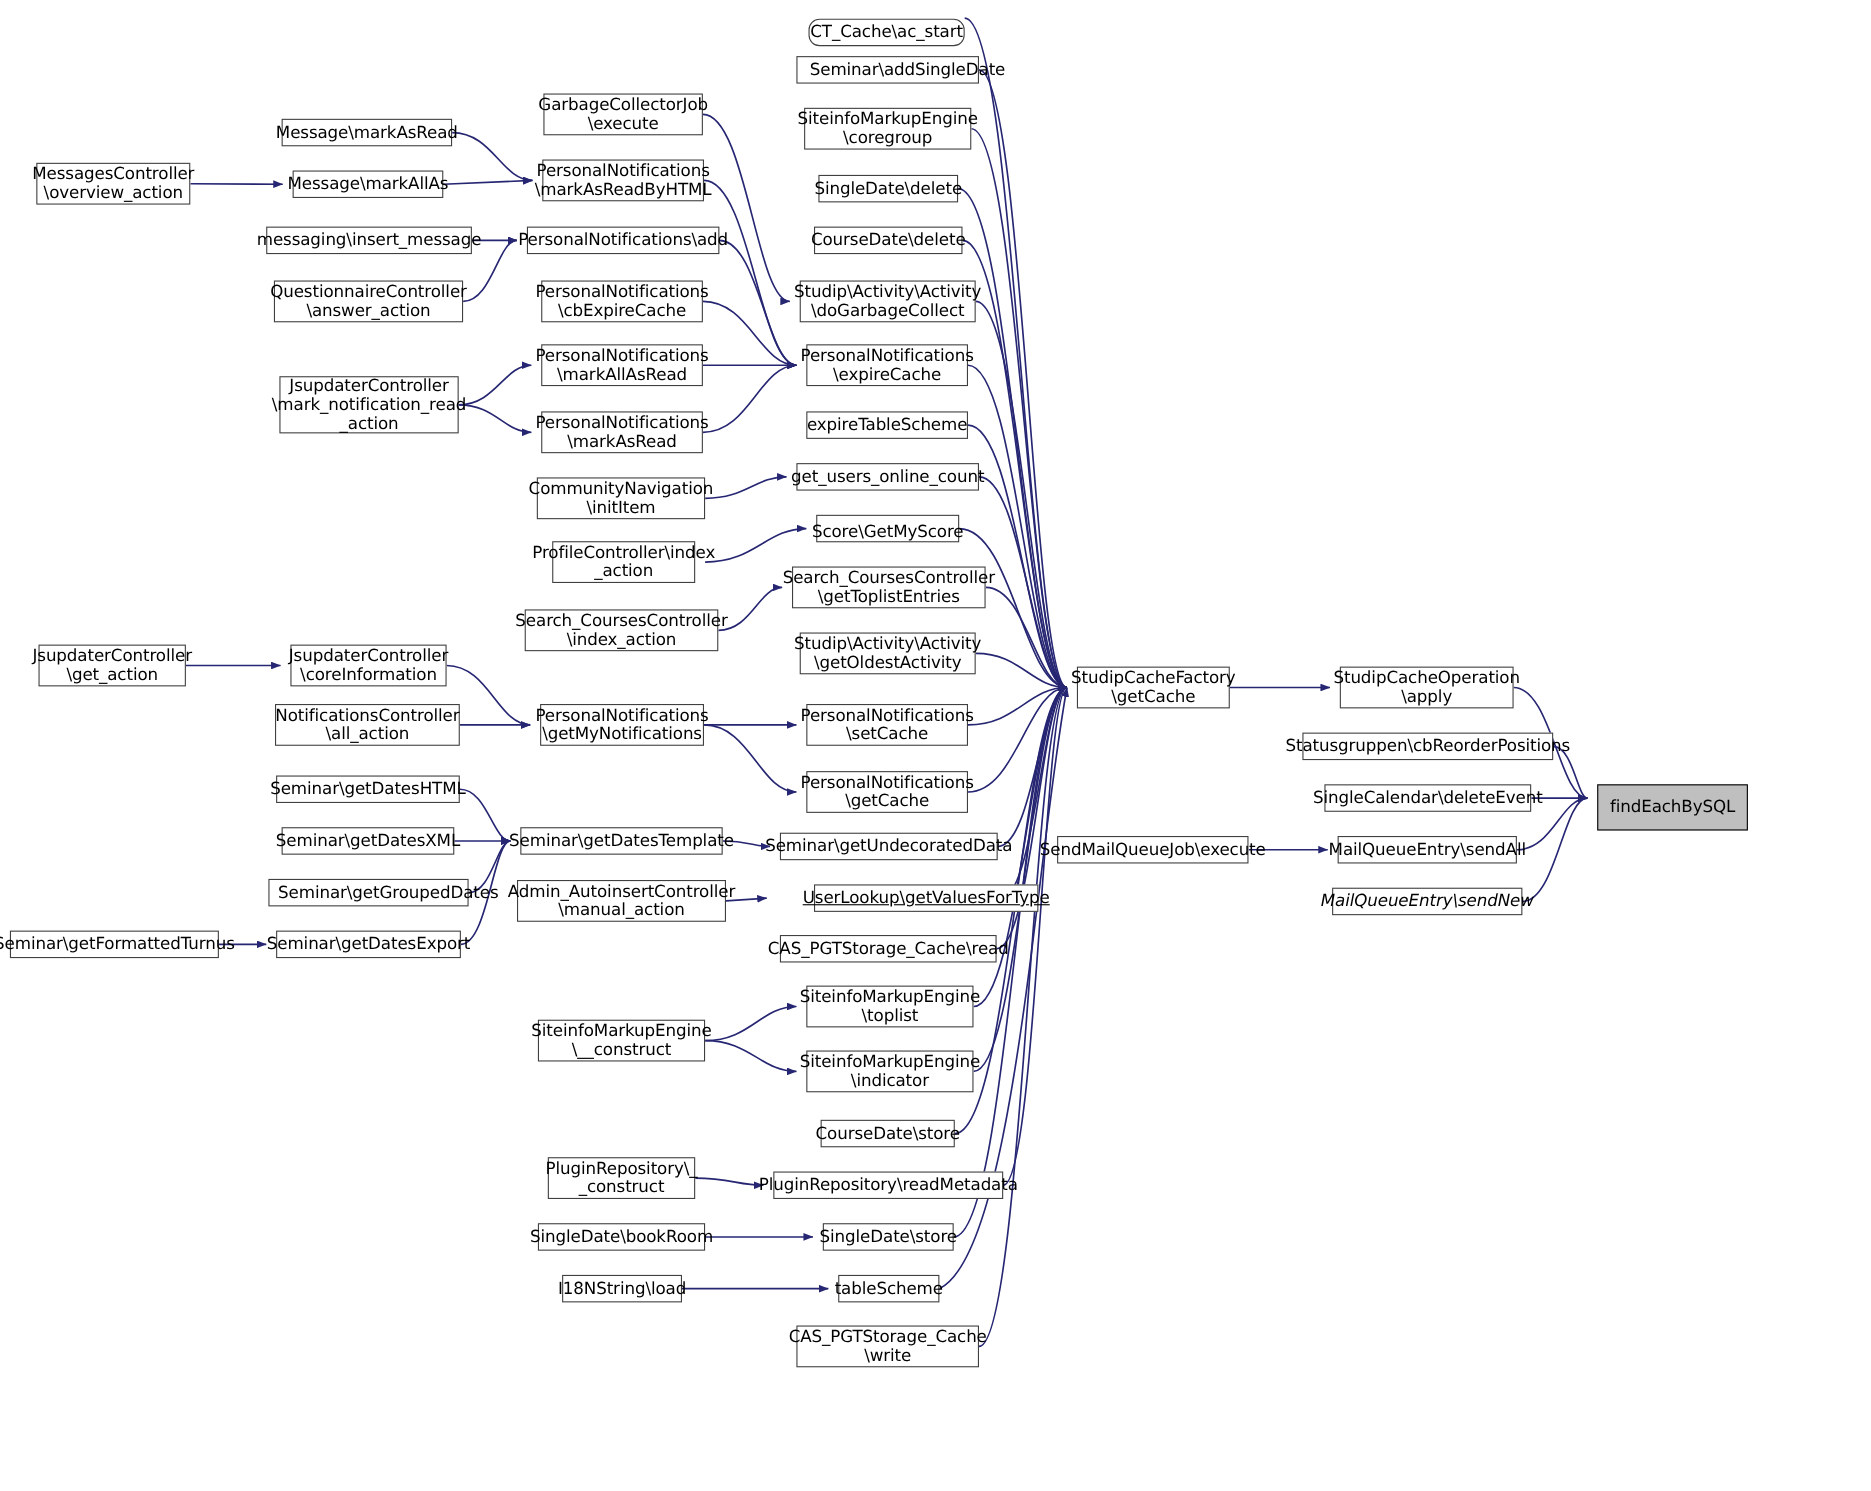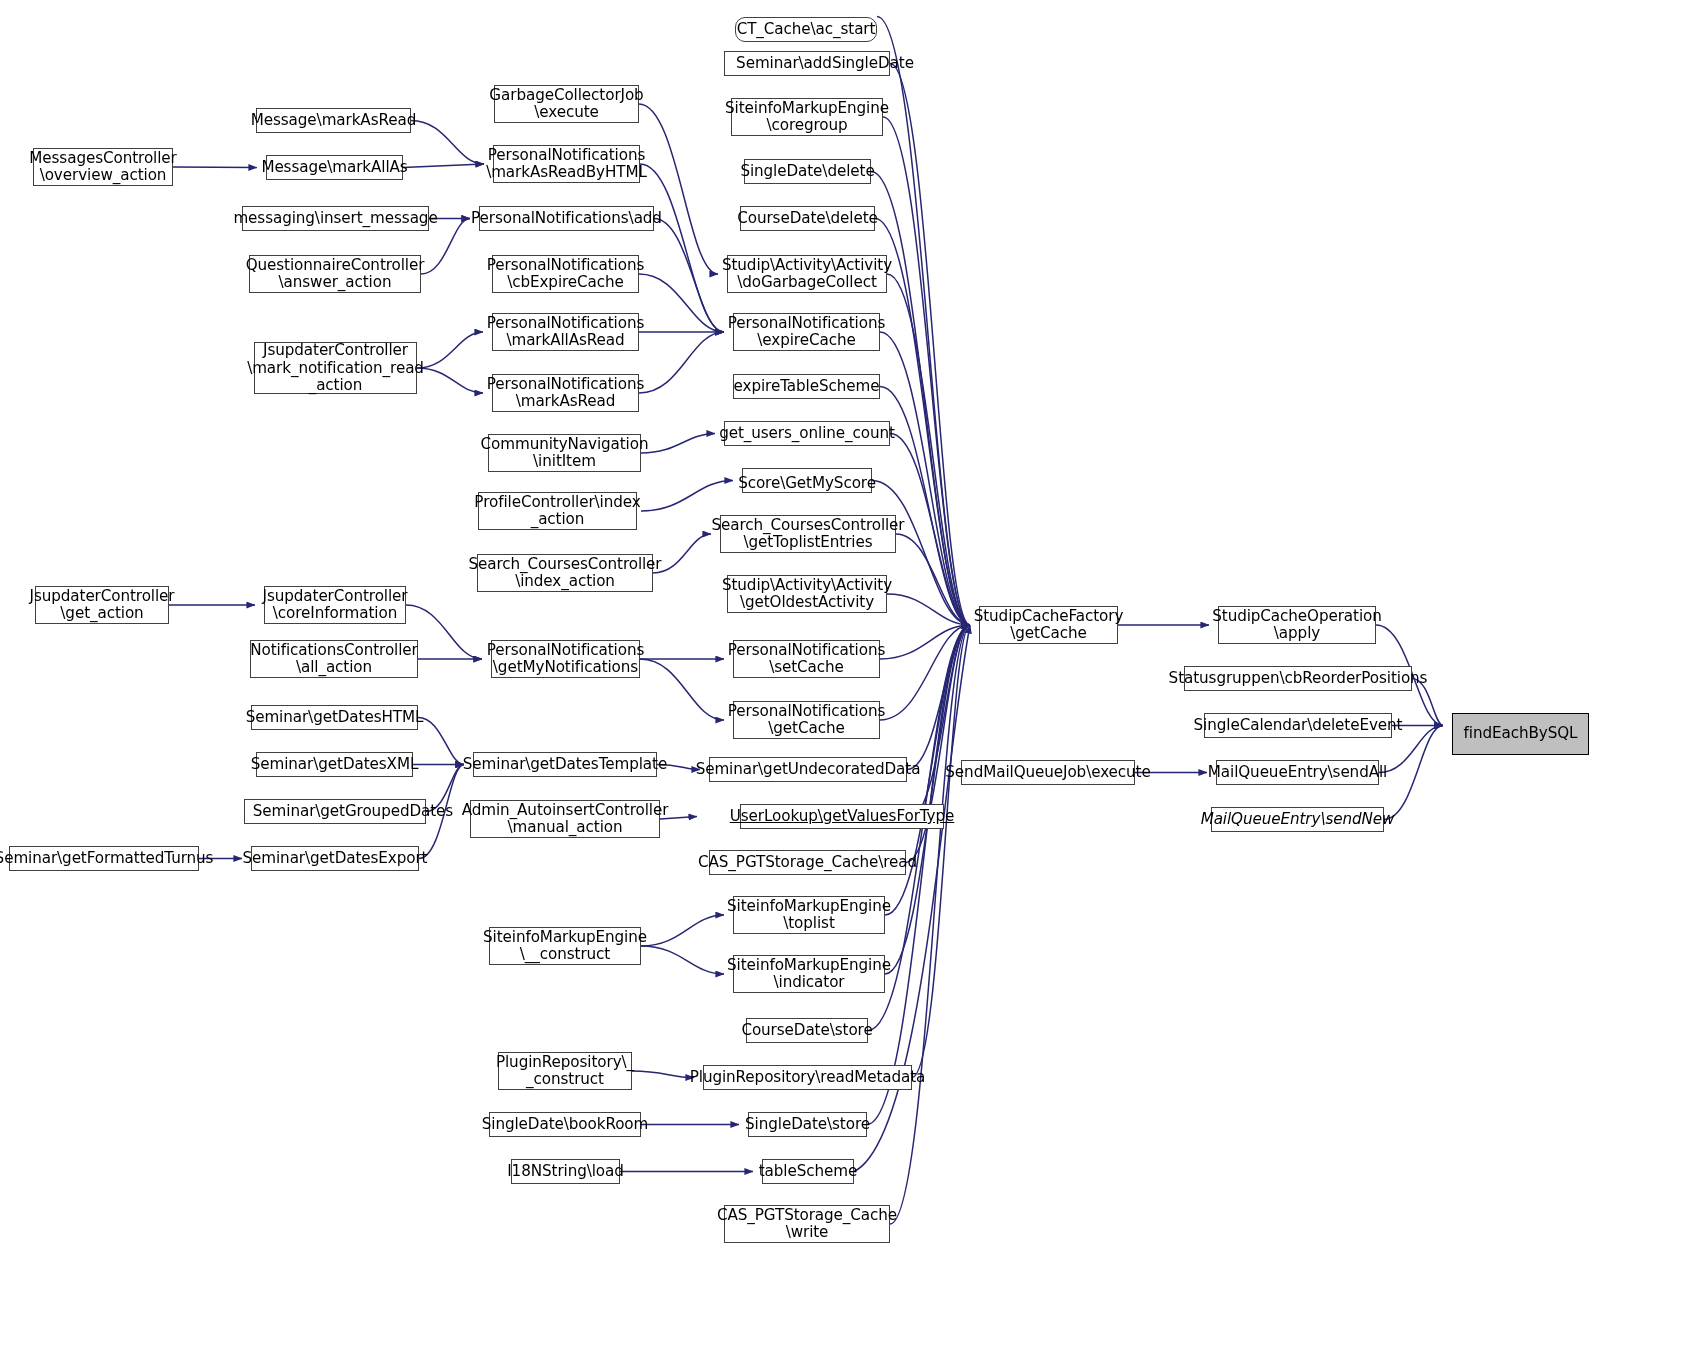--- a/index.html
+++ b/index.html
@@ -139,21 +139,21 @@
 \markAsReadByHTML</span></div>
       <div class="node" style="left: 479px; top: 206px; width: 175px; height: 25px;"><span>PersonalNotifications\add</span></div>
       <div class="node" style="left: 492px; top: 255px; width: 147px; height: 38px;"><span>PersonalNotifications
 \cbExpireCache</span></div>
       <div class="node" style="left: 492px; top: 313px; width: 147px; height: 38px;"><span>PersonalNotifications
 \markAllAsRead</span></div>
       <div class="node" style="left: 492px; top: 374px; width: 147px; height: 38px;"><span>PersonalNotifications
 \markAsRead</span></div>
       <div class="node" style="left: 488px; top: 434px; width: 153px; height: 38px;"><span>CommunityNavigation
 \initItem</span></div>
-      <div class="node" style="left: 478px; top: 492px; width: 159px; height: 38px;"><span>ProfileController\index
+      <div class="node" style="left: 502px; top: 492px; width: 130px; height: 38px;"><span>ProfileController\index
 _action</span></div>
       <div class="node" style="left: 477px; top: 554px; width: 176px; height: 38px;"><span>Search_CoursesController
 \index_action</span></div>
       <div class="node" style="left: 35px; top: 586px; width: 134px; height: 38px;"><span>JsupdaterController
 \get_action</span></div>
       <div class="node" style="left: 264px; top: 586px; width: 142px; height: 38px;"><span>JsupdaterController
 \coreInformation</span></div>
       <div class="node" style="left: 250px; top: 640px; width: 168px; height: 38px;"><span>NotificationsController
 \all_action</span></div>
       <div class="node" style="left: 491px; top: 640px; width: 149px; height: 38px;"><span>PersonalNotifications

